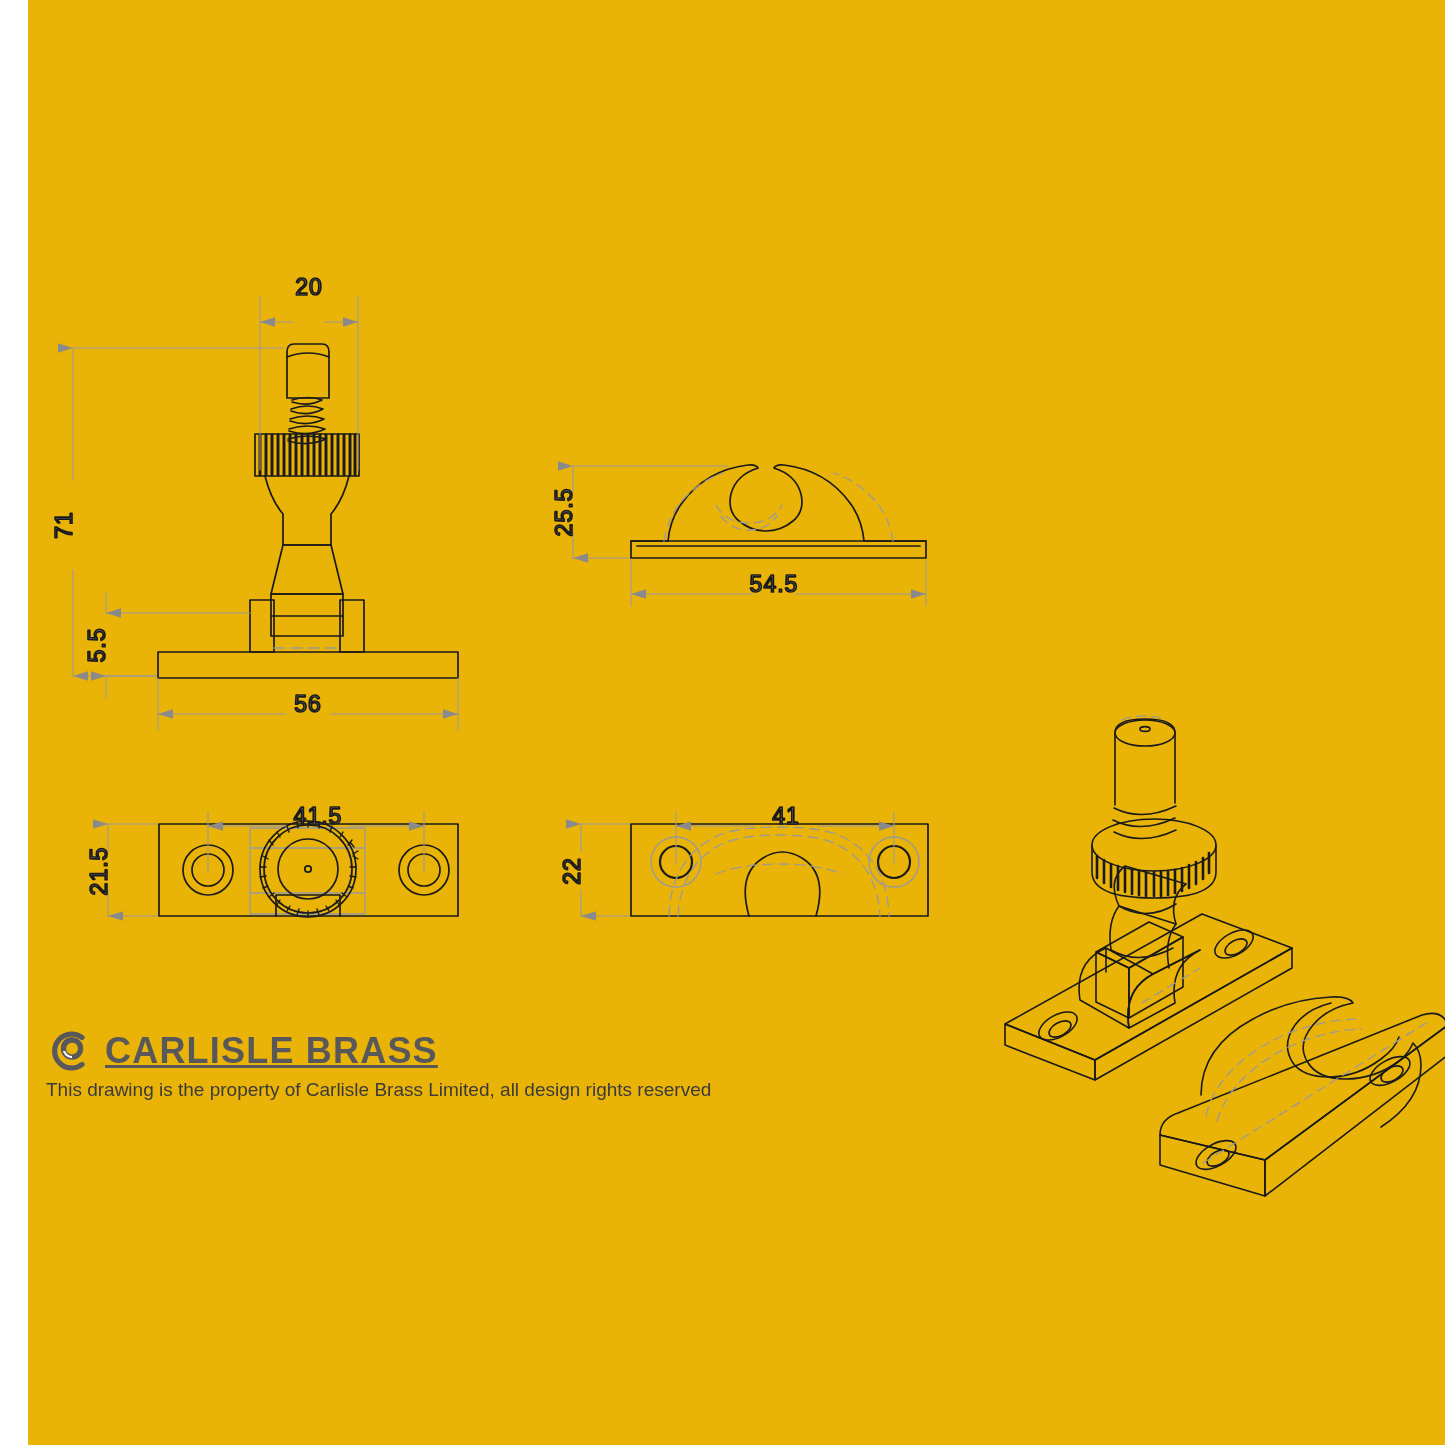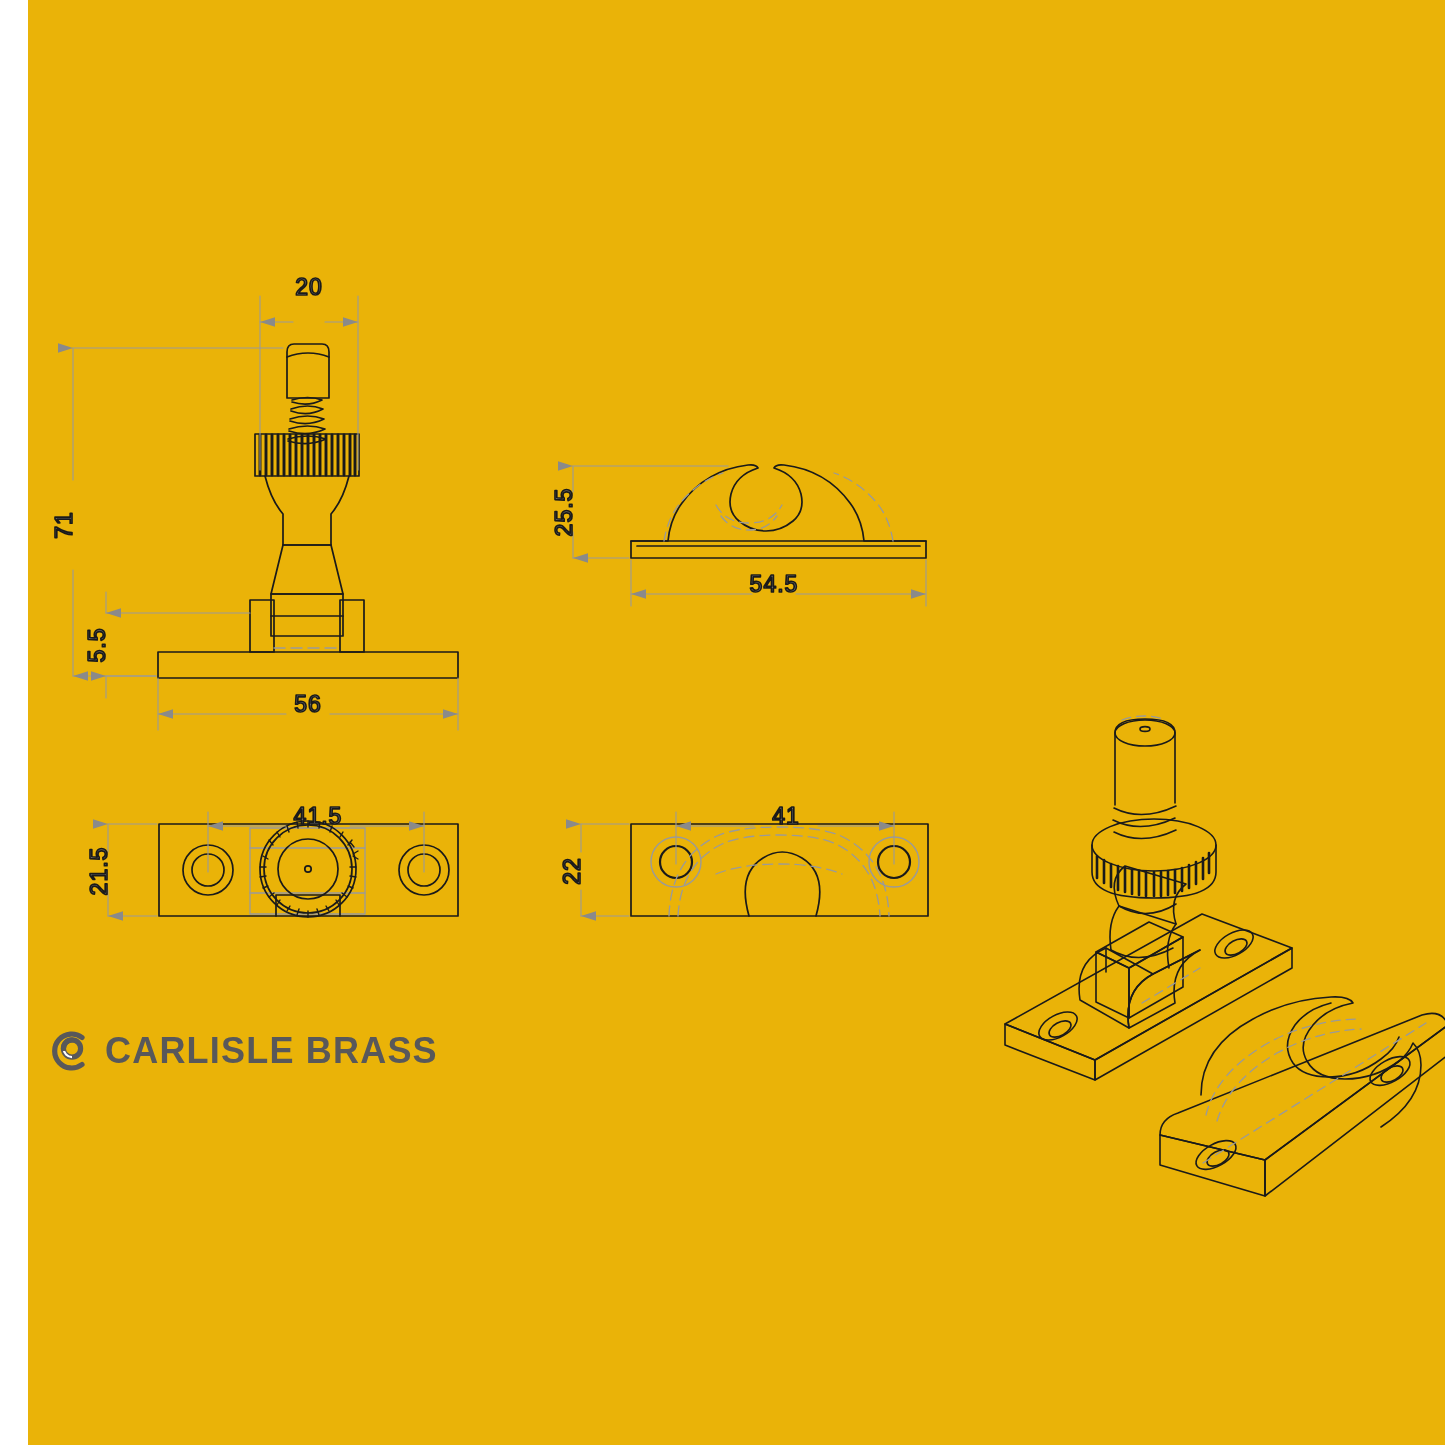--- a/index.html
+++ b/index.html
@@ -3,21 +3,21 @@
 <meta charset="utf-8">
 <style>
   html,body{margin:0;padding:0;background:#ffffff;}
   body{width:1445px;height:1445px;overflow:hidden;font-family:"Liberation Sans",sans-serif;}
   #sheet{position:relative;width:1445px;height:1445px;background:#eab308;margin-left:28px;}
   svg.drw{position:absolute;left:0;top:0;width:1445px;height:1445px;}
   .dimtxt{font-family:"Liberation Sans",sans-serif;font-size:23px;fill:#8a8a8a;letter-spacing:1px;}
   .brandwrap{position:absolute;left:18px;top:1028px;}
   .brandrow{display:flex;align-items:center;gap:13px;}
   .brandname{font-family:"Liberation Sans",sans-serif;font-weight:bold;font-size:36px;
-             color:#58585a;letter-spacing:1.2px;line-height:1;}
+             color:#58585a;letter-spacing:1.2px;line-height:1;text-decoration:underline;}
   .code{font-family:"Liberation Sans",sans-serif;font-size:40px;color:#3b3b3b;
         letter-spacing:1px;margin-top:8px;line-height:1;}
   .legal{font-family:"Liberation Sans",sans-serif;font-size:19px;color:#3b3b3b;
          margin-top:6px;line-height:1.1;}
 </style>
 </head>
 <body>
 
 <div id="sheet">
 
@@ -308,15 +308,16 @@
   <div class="brandwrap">
     <div class="brandrow">
       <svg width="46" height="46" viewBox="0 0 46 46">
         <path d="M36,9.5 A17,17 0 1 0 36,36.5" fill="none" stroke="#58585a" stroke-width="5.2" stroke-linecap="round"></path>
         <circle cx="26" cy="20.5" r="8.6" fill="none" stroke="#58585a" stroke-width="5.2"></circle>
         <path d="M26,29.1 A8.6,8.6 0 0 1 17.6,20.5" fill="none" stroke="#ffffff" stroke-width="2.1"></path>
         <path d="M17.5,20.5 A8.5,8.5 0 0 1 26,12" fill="none" stroke="#58585a" stroke-width="5.2" stroke-linecap="round"></path>
       </svg>
       <div class="brandname">CARLISLE BRASS</div>
     </div>
+    <div class="legal">This drawing is the property of Carlisle Brass Limited, all design rights reserved</div>
   </div>
 
 </div>
 
 </body></html>

